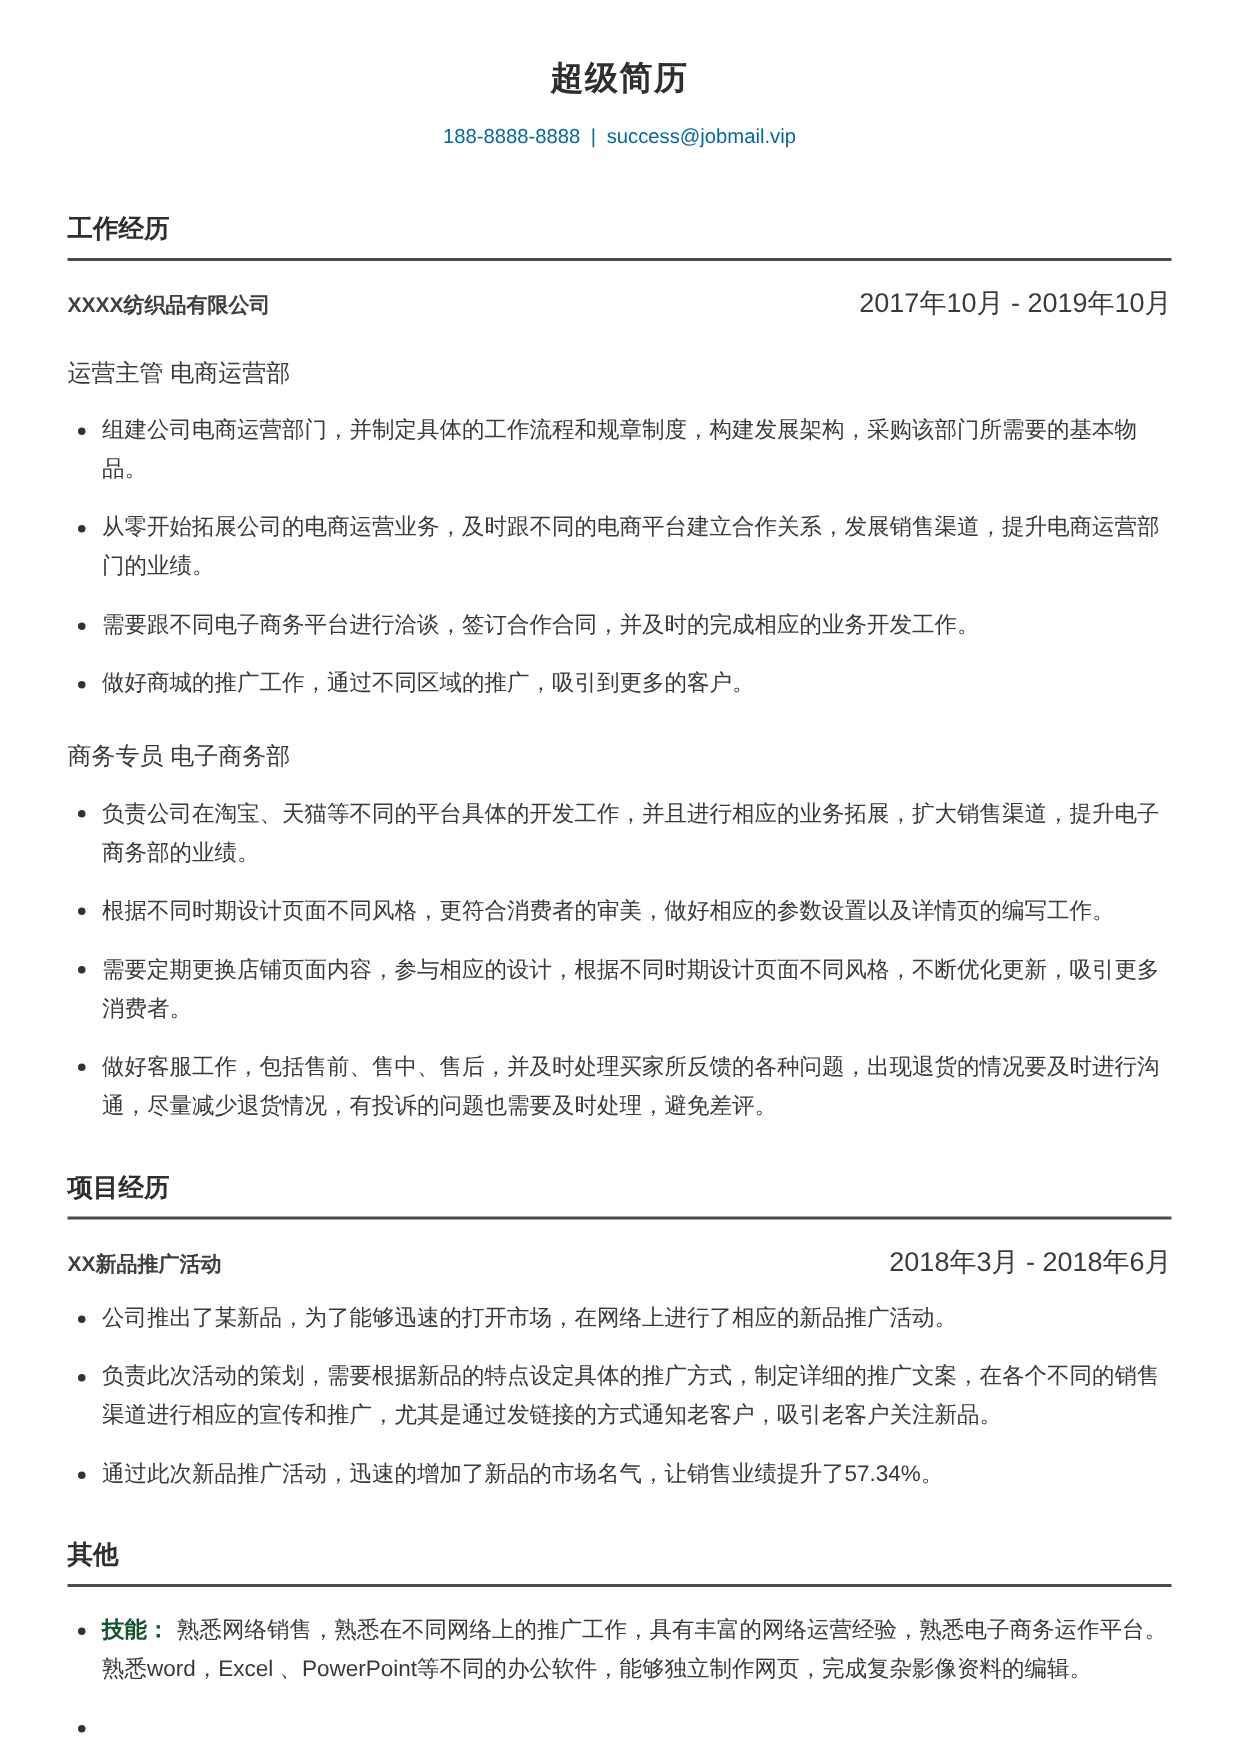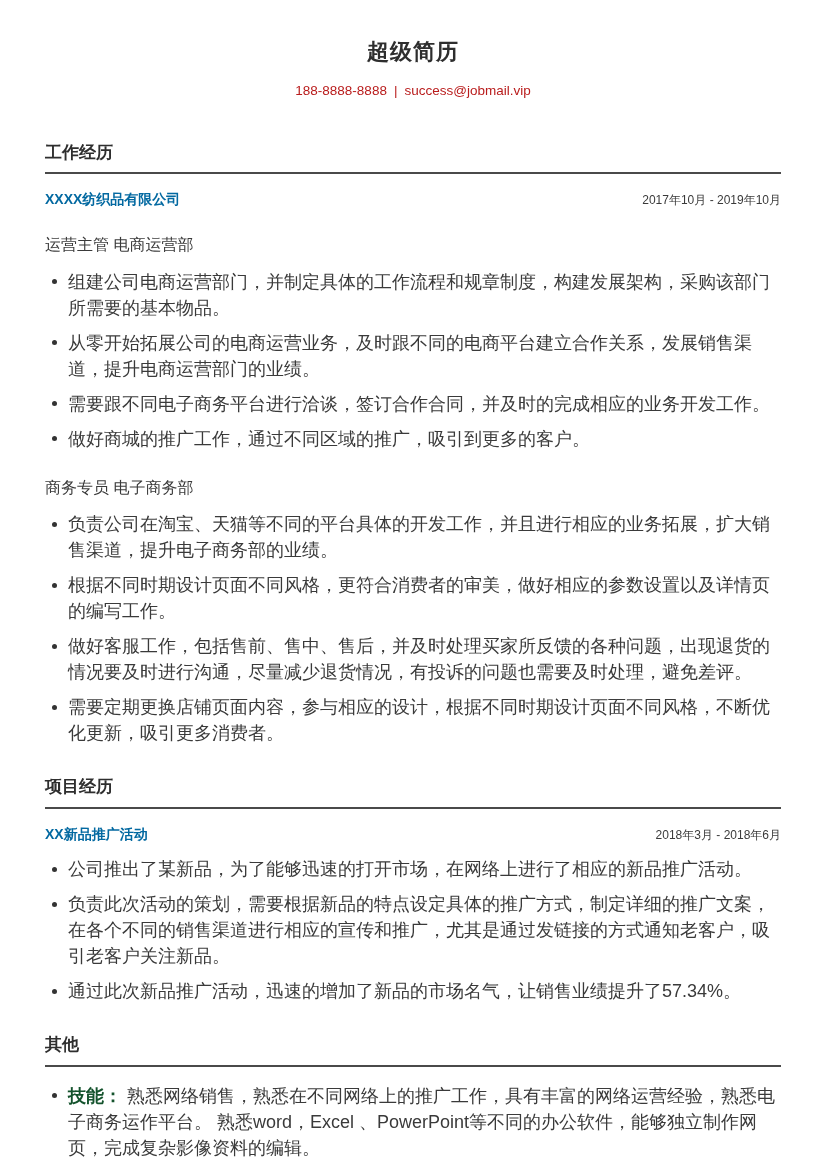--- a/index.html
+++ b/index.html
@@ -25,21 +25,21 @@
     margin: 0;
     font-size: 22px;
     font-weight: 700;
     color: #2e2e2e;
     letter-spacing: 1px;
     line-height: 1.25;
   }
   .contact-line {
     margin: 17px 0 0 0;
     font-size: 13.5px;
-    color: #b91c1c;
+    color: #0369a1;
   }
   .contact-line .sep { margin: 0 7px; }
 
   .section { margin-top: 31px; }
   .section.first { margin-top: 45px; }
   .section-title {
     margin: 0;
     font-size: 17px;
     font-weight: 700;
     color: #2e2e2e;
@@ -49,45 +49,46 @@
   }
   .entry { margin-top: 16px; }
   .entry-head {
     display: flex;
     justify-content: space-between;
     align-items: baseline;
   }
   .org {
     font-size: 14px;
     font-weight: 700;
-    color: #0369a1;
+    color: #404040;
     line-height: 1.4;
   }
   .date {
-    font-size: 12px;
+    font-size: 18px;
     font-weight: 400;
     color: #3a3a3a;
     white-space: nowrap;
   }
   .role {
     margin-top: 25px;
     font-size: 16px;
     line-height: 1.4;
   }
   ul.bullets {
     list-style: none;
     margin: 12px 0 0 0;
     padding: 0;
   }
   ul.bullets li {
     position: relative;
     padding-left: 23px;
-    font-size: 18px;
+    font-size: 15px;
     line-height: 26px;
     margin-bottom: 9px;
+    margin-top: 13px;
   }
   ul.bullets li::before {
     content: "";
     position: absolute;
     left: 7px;
     top: 10.5px;
     width: 5px;
     height: 5px;
     border-radius: 50%;
     background: #333333;
@@ -123,22 +124,22 @@
         <li>需要跟不同电子商务平台进行洽谈，签订合作合同，并及时的完成相应的业务开发工作。</li>
         <li>做好商城的推广工作，通过不同区域的推广，吸引到更多的客户。</li>
       </ul>
     </div>
 
     <div class="entry">
       <div class="role">商务专员 电子商务部</div>
       <ul class="bullets">
         <li>负责公司在淘宝、天猫等不同的平台具体的开发工作，并且进行相应的业务拓展，扩大销售渠道，提升电子商务部的业绩。</li>
         <li>根据不同时期设计页面不同风格，更符合消费者的审美，做好相应的参数设置以及详情页的编写工作。</li>
+        <li>需要定期更换店铺页面内容，参与相应的设计，根据不同时期设计页面不同风格，不断优化更新，吸引更多消费者。</li>
         <li>做好客服工作，包括售前、售中、售后，并及时处理买家所反馈的各种问题，出现退货的情况要及时进行沟通，尽量减少退货情况，有投诉的问题也需要及时处理，避免差评。</li>
-        <li>需要定期更换店铺页面内容，参与相应的设计，根据不同时期设计页面不同风格，不断优化更新，吸引更多消费者。</li>
       </ul>
     </div>
   </div>
 
   <div class="section">
     <h2 class="section-title">项目经历</h2>
 
     <div class="entry">
       <div class="entry-head">
         <span class="org">XX新品推广活动</span>

